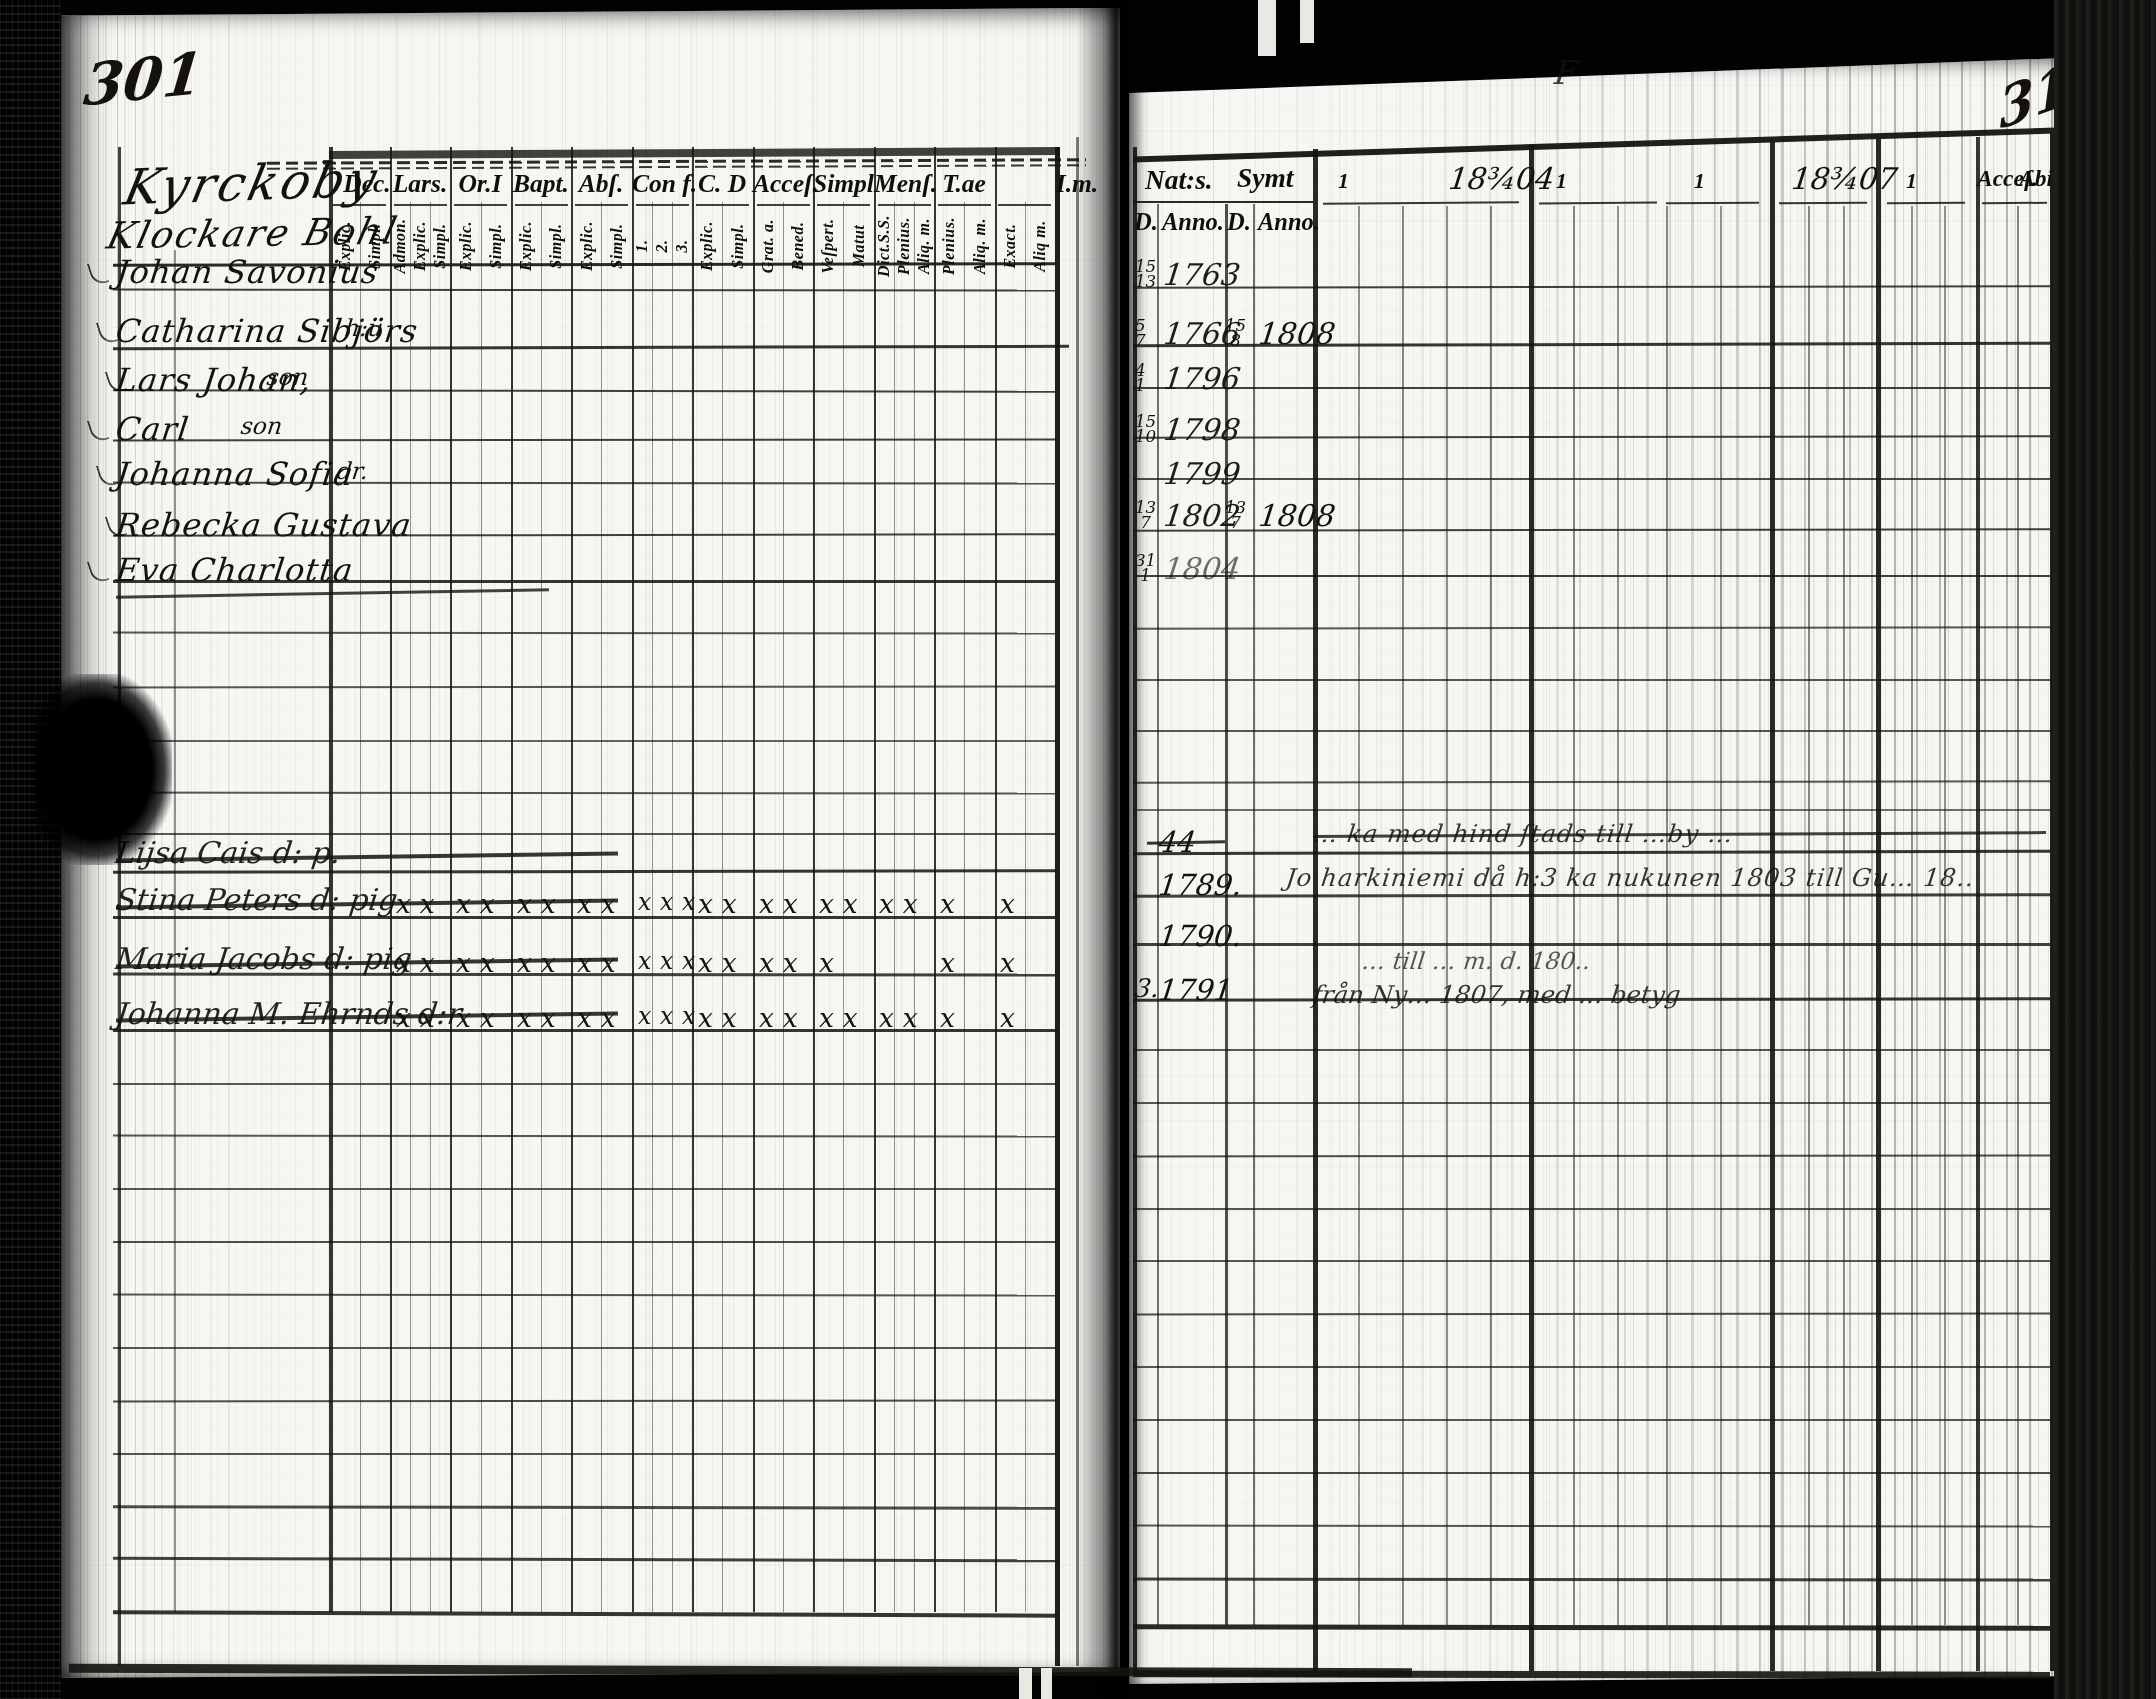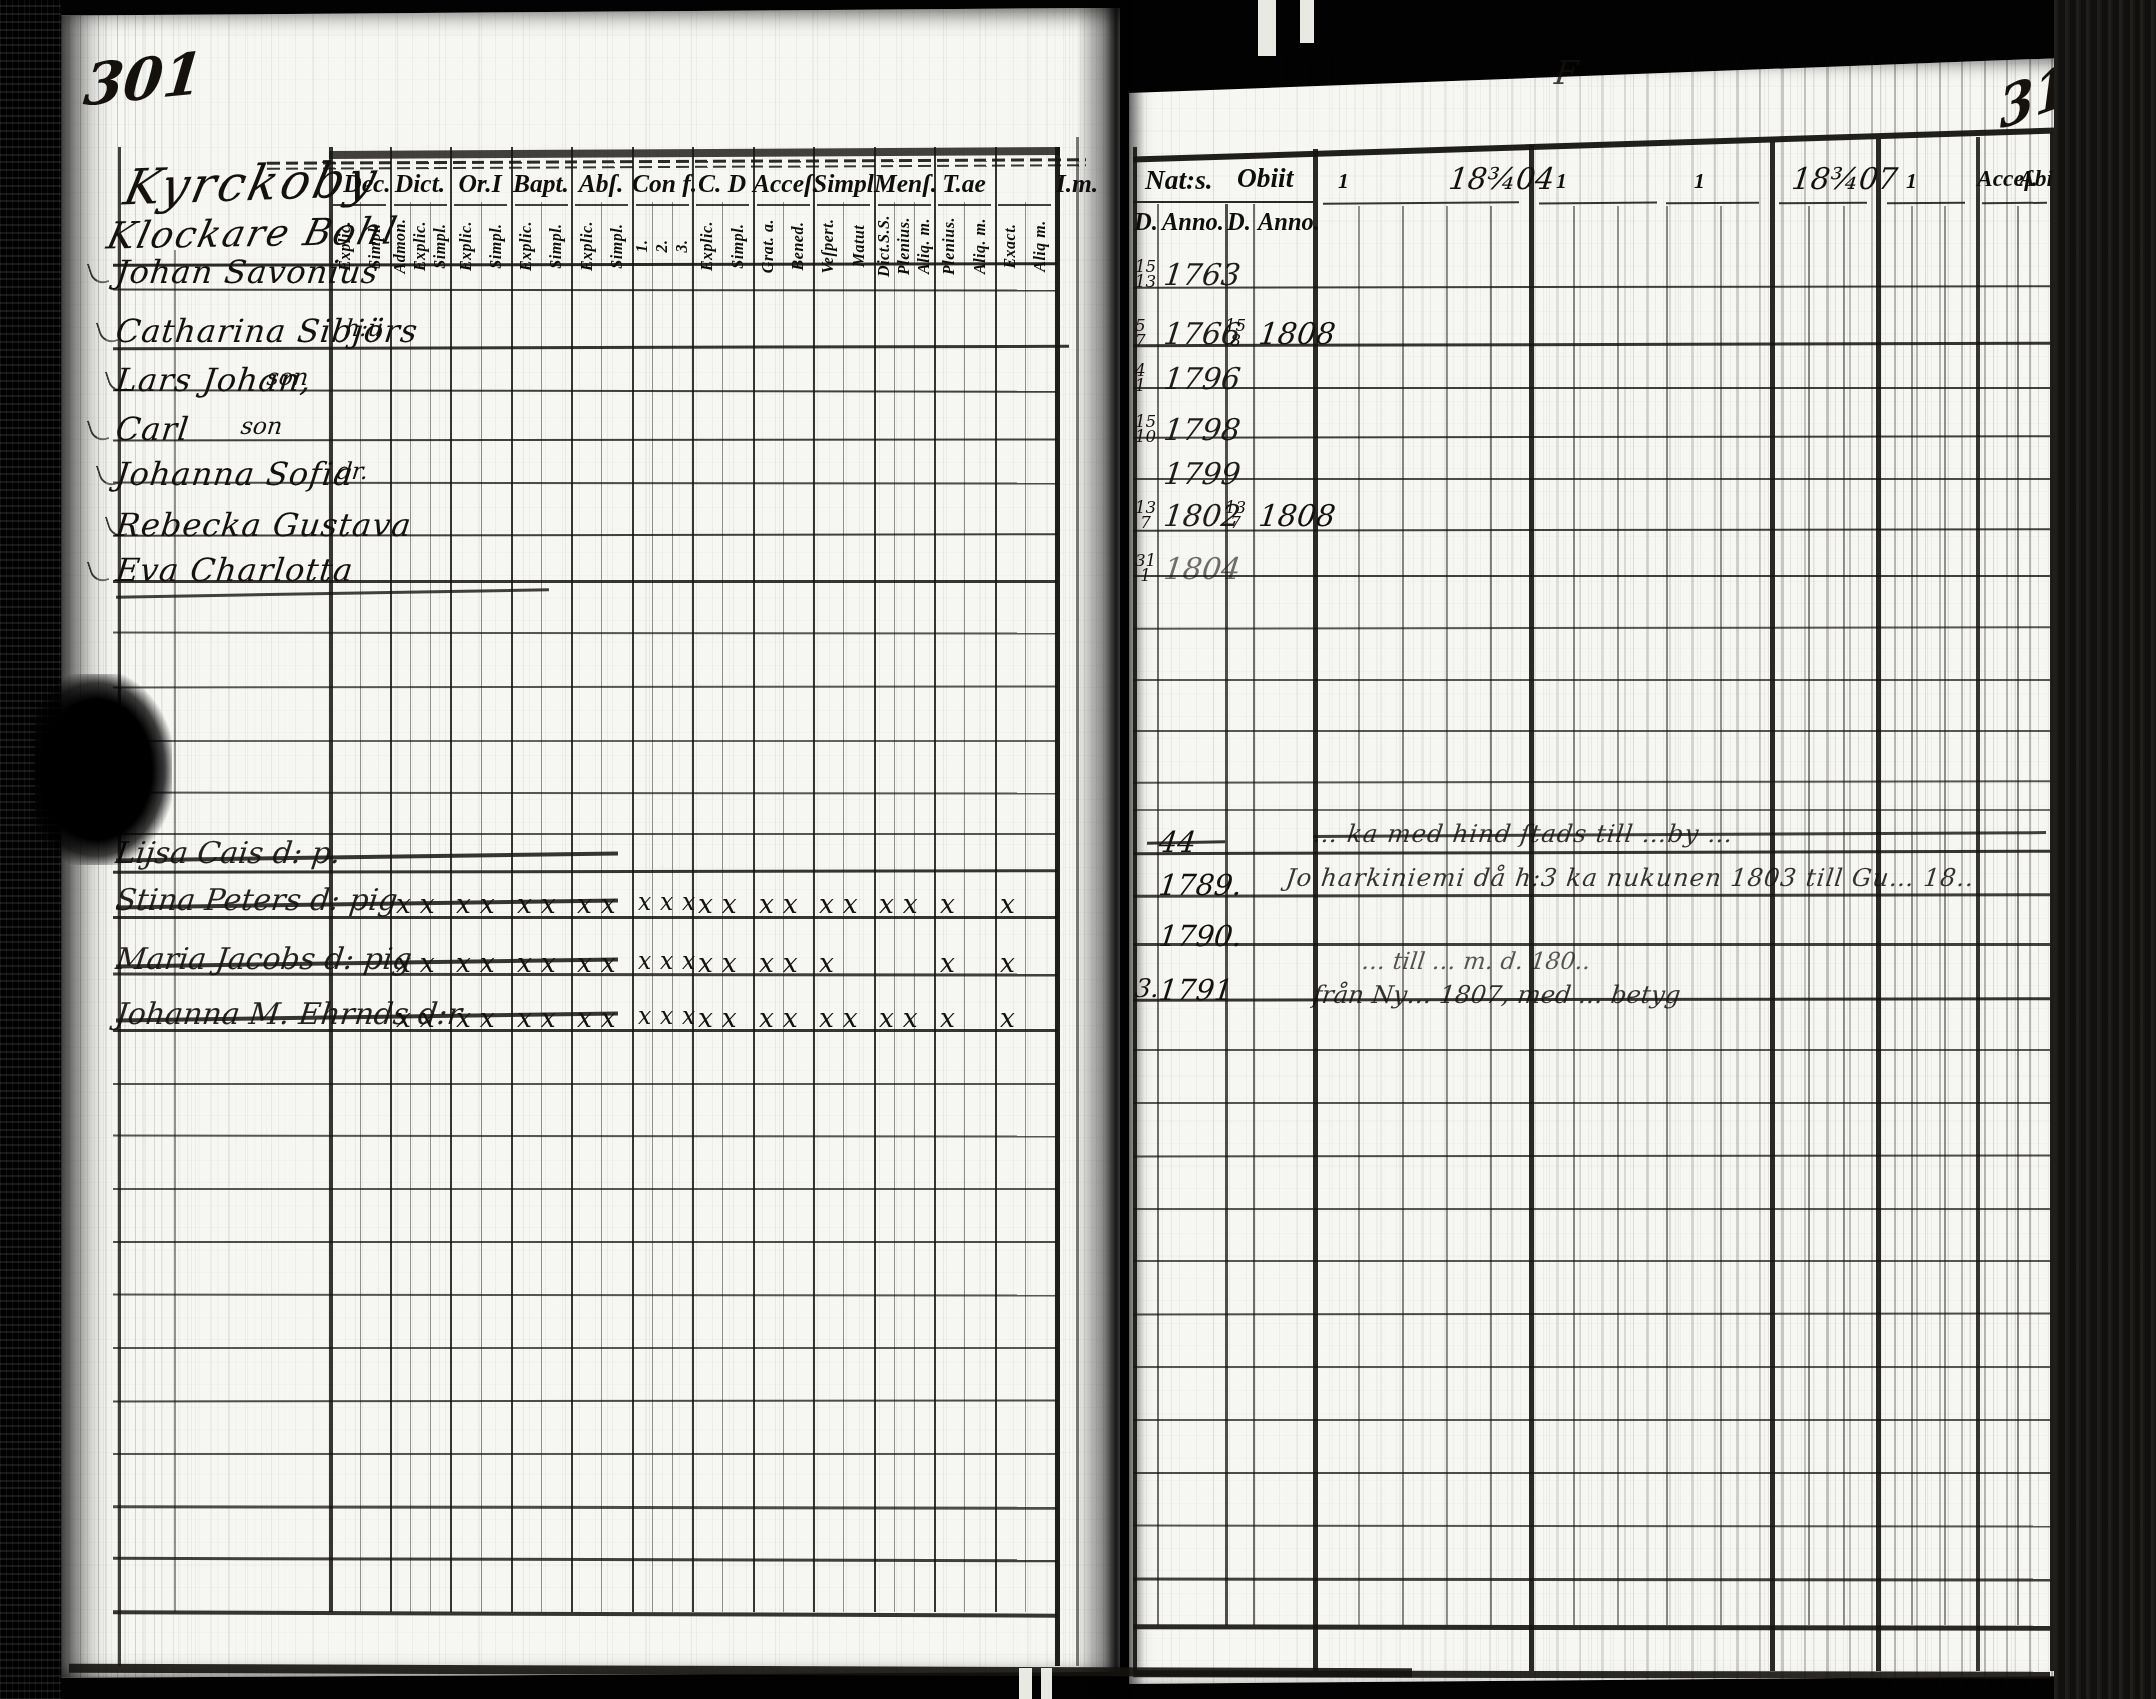--- a/index.html
+++ b/index.html
@@ -53,21 +53,21 @@
   <div id="lp-streaks"></div>
   <div id="rp-streaks"></div>
   <div id="gutter"></div>
 
   <div id="content">
     <div class="hw" style="left:84px;top:45px;font-size:57px;font-weight:bold;transform:rotate(-6deg) skewX(-12deg);">301</div>
     <div class="hw" style="left:125px;top:155px;font-size:49px;transform:rotate(-2deg) skewX(-14deg);letter-spacing:2.9px;">Kyrckoby</div>
     <div class="hw" style="left:108px;top:212px;font-size:37px;transform:rotate(-1deg) skewX(-14deg);letter-spacing:2px;">Klockare Bohl</div>
 
     <div class="pr" style="left:1145px;top:165px;font-size:27.4px;">Nat:s.</div>
-    <div class="pr" style="left:1237px;top:163px;font-size:27.4px;">Obiit</div>
+    <div class="pr" style="left:1237px;top:163px;font-size:27.4px;">Symt</div>
     <div class="pr" style="left:1134px;top:208px;font-size:24.5px;">D.</div>
     <div class="pr" style="left:1162px;top:208px;font-size:24.5px;">Anno.</div>
     <div class="pr" style="left:1227px;top:208px;font-size:24.5px;">D.</div>
     <div class="pr" style="left:1258px;top:208px;font-size:24.5px;">Anno.</div>
     <div class="pr" style="left:1977px;top:165px;font-size:23.5px;">Acceſ.</div>
     <div class="pr" style="left:2019px;top:165px;font-size:23.5px;">Abit</div>
 
     <div class="hw" style="left:1996px;top:59px;font-size:53px;font-weight:bold;transform:rotate(-20deg) skewX(-18deg);">319</div>
     <div class="hw" style="left:1555px;top:53px;font-size:33px;opacity:.8;">F</div>
   <div class="ln" style="left: 329px; top: 149px; width: 731px; height: 7.8px; opacity: 0.8; transform: rotate(-0.3deg);"></div>
@@ -106,21 +106,21 @@
       <div class="ln" style="left: 174px; top: 250px; width: 2px; height: 1362px; opacity: 0.45;"></div>
       <div class="ln" style="left: 1055px; top: 147px; width: 4.9px; height: 1519px; opacity: 0.95;"></div>
       <div class="ln" style="left: 1076px; top: 137px; width: 2.9px; height: 1529px; opacity: 0.55;"></div>
       <div class="ln" style="left: 329px; top: 147px; width: 3.9px; height: 1465px; opacity: 0.85;"></div>
       <div class="pr" style="left: 329px; top: 169px; width: 76px; text-align: center; font-size: 25.5px;">Dec.</div>
       <div class="ln" style="left: 333px; top: 204px; width: 53px; height: 2px; opacity: 0.8; transform: rotate(0deg);"></div>
       <div class="pr sub" style="left: 286px; top: 237px; width: 118px;">Explic.</div>
       <div class="pr sub" style="left: 316px; top: 237px; width: 118px;">Simpl.</div>
       <div class="ln" style="left: 360px; top: 202px; width: 1px; height: 1410px; opacity: 0.45;"></div>
       <div class="ln" style="left: 390px; top: 147px; width: 2px; height: 1465px; opacity: 0.85;"></div>
-      <div class="pr" style="left: 390px; top: 169px; width: 60px; text-align: center; font-size: 25.5px;">Dict.</div>
+      <div class="pr" style="left: 390px; top: 169px; width: 60px; text-align: center; font-size: 25.5px;">Lars.</div>
       <div class="ln" style="left: 394px; top: 204px; width: 53px; height: 2px; opacity: 0.8; transform: rotate(0deg);"></div>
       <div class="pr sub" style="left: 341px; top: 237px; width: 118px;">Admon.</div>
       <div class="pr sub" style="left: 361px; top: 237px; width: 118px;">Explic.</div>
       <div class="ln" style="left: 410px; top: 202px; width: 1px; height: 1410px; opacity: 0.45;"></div>
       <div class="pr sub" style="left: 381px; top: 237px; width: 118px;">Simpl.</div>
       <div class="ln" style="left: 430px; top: 202px; width: 1px; height: 1410px; opacity: 0.45;"></div>
       <div class="ln" style="left: 450px; top: 147px; width: 2px; height: 1465px; opacity: 0.85;"></div>
       <div class="pr" style="left: 450px; top: 169px; width: 60px; text-align: center; font-size: 25.5px;">Or.I</div>
       <div class="ln" style="left: 454px; top: 204px; width: 53px; height: 2px; opacity: 0.8; transform: rotate(0deg);"></div>
       <div class="pr sub" style="left: 407px; top: 237px; width: 118px;">Explic.</div>

